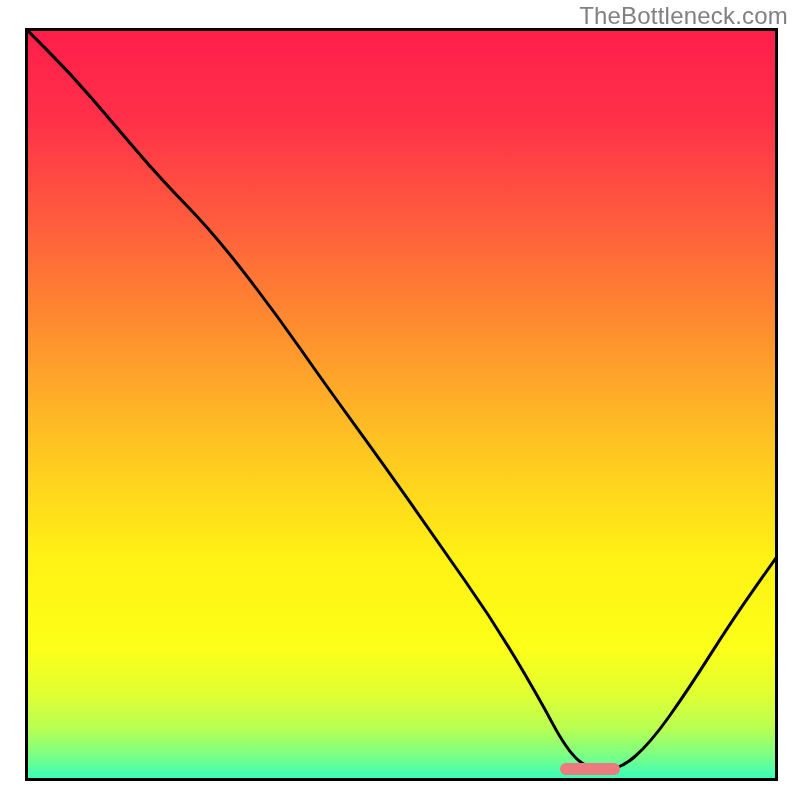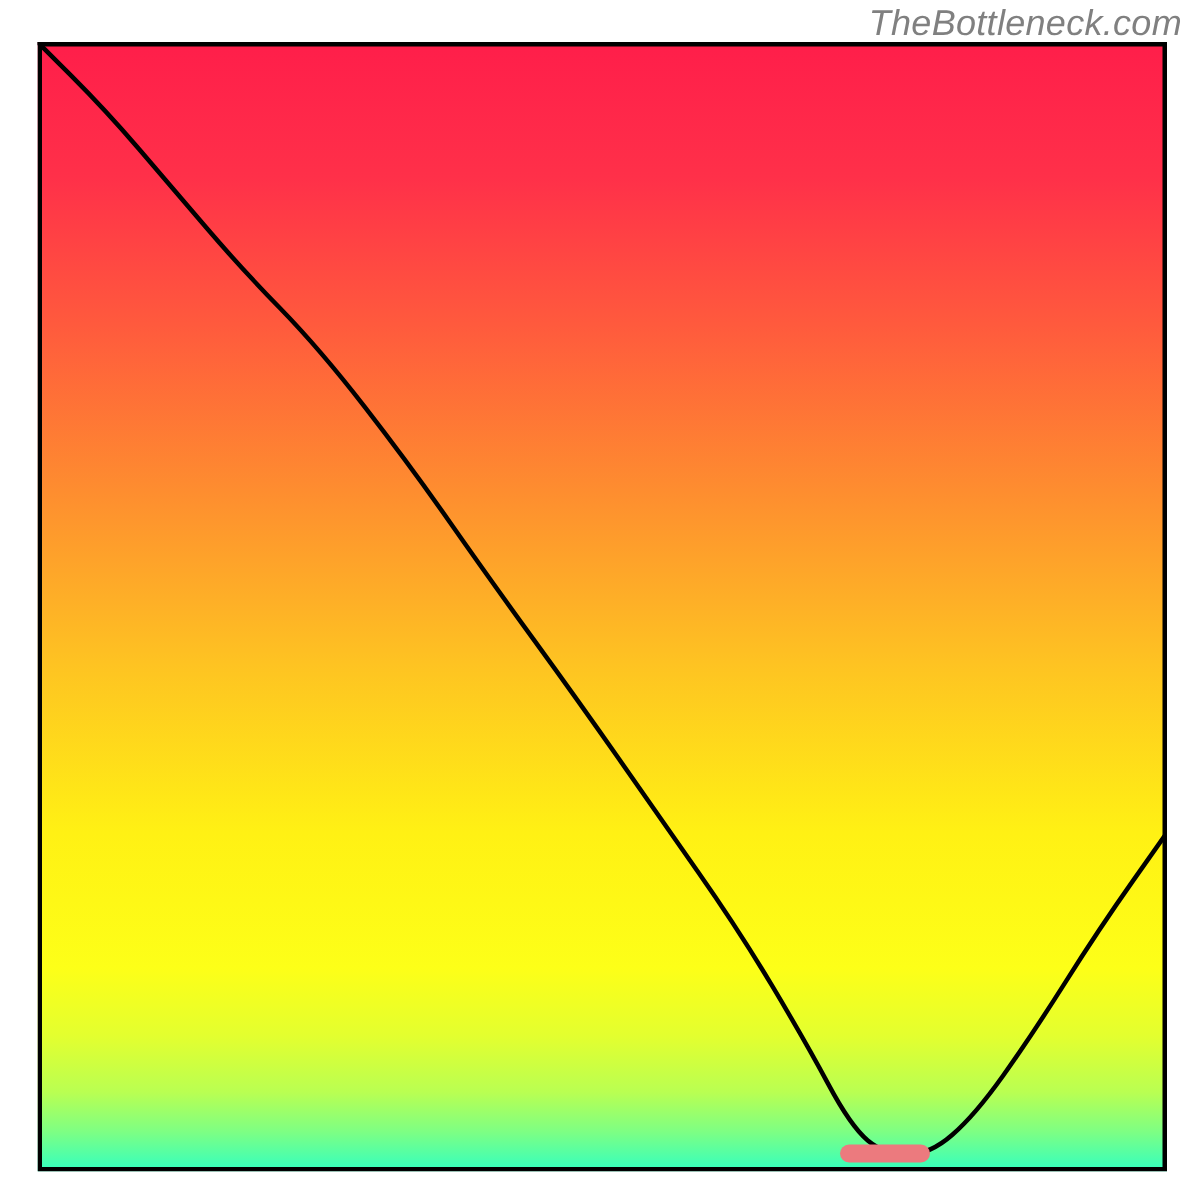--- a/index.html
+++ b/index.html
@@ -8,21 +8,20 @@
     width: 800px;
     height: 800px;
     background: #ffffff;
     overflow: hidden;
     font-family: Arial, Helvetica, sans-serif;
   }
   .stage {
     position: relative;
     width: 800px;
     height: 588px;
-    font-style: italic;
   }
   .watermark {
     position: absolute;
     top: 2px;
     right: 12px;
     color: #808080;
     font-size: 24px;
     font-weight: 500;
     letter-spacing: 0.2px;
     z-index: 5;

